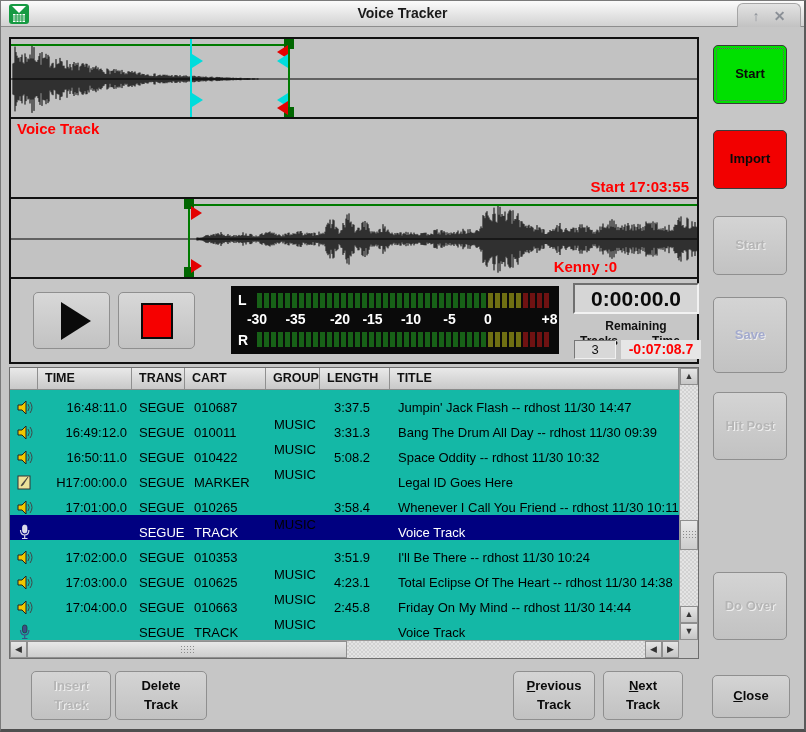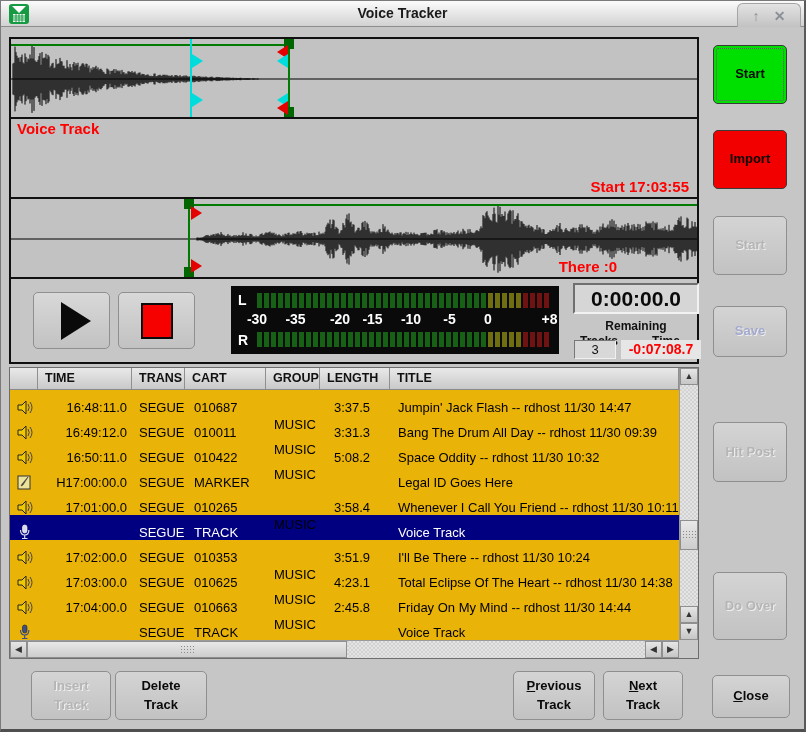--- a/index.html
+++ b/index.html
@@ -63,21 +63,21 @@
   .rem-time-val{position:absolute;left:610px;top:61px;width:80px;height:19px;background:#e6e6e6;
     text-align:center;font-size:14px;font-weight:bold;color:#f00;line-height:19px;}
   
   .log{position:absolute;left:8px;top:366px;width:690px;height:292px;background:#fff;border:1px solid #6d6d6d;}
   .log-grid{display:grid;grid-template-columns:28px 94px 53px 81px 54px 70px auto;}
   .log-header{position:absolute;left:0;top:0;right:19px;height:22px;background:linear-gradient(#e9e9e9,#c9c9c9);
     border-bottom:1px solid #8a8a8a;}
   .log-header .hcell{font-size:12.5px;font-weight:bold;color:#111;padding:3px 0 0 7px;
     border-right:1px solid #8f8f8f;overflow:hidden;white-space:nowrap;}
   .log-rows{position:absolute;left:0;top:22px;right:19px;bottom:18px;overflow:hidden;background:#fff;}
-  .log-row{height:25px;align-items:center;font-size:13px;color:#000;background:#eab308;}
+  .log-row{height:25px;align-items:center;font-size:13px;color:#000;background:#14b8a6;}
   .log-row.selected{background:#000080;color:#fff;}
   .cell{white-space:nowrap;overflow:hidden;}
   .c-icon{display:flex;justify-content:center;}
   .c-time{text-align:right;padding-right:5px;}
   .c-trans{padding-left:7px;}
   .c-cart{padding-left:9px;}
   .c-group{padding-left:8px;margin-top:34px;}
   .c-len{text-align:center;padding-right:6px;}
   .c-title{padding-left:8px;}
   
@@ -103,23 +103,23 @@
   .corner{position:absolute;right:0;bottom:0;width:19px;height:18px;background:#c9c9c9;}
   
   .btn{position:absolute;border:1px solid #8f8f8f;border-radius:5px;background:linear-gradient(#d4d4d4,#c2c2c2);
     display:flex;flex-direction:column;align-items:center;justify-content:center;
     font-size:13px;font-weight:bold;color:#0a0a0a;line-height:1.45;text-align:center;cursor:default;}
   .btn.disabled{color:#b5b5b5;text-shadow:1px 1px 0 #eee;}
   .side-btn{left:712px;width:74px;}
   .sb-0{top:44px;height:59px;background:#00e000;border:1px solid #3a3a3a;outline:1px dotted #7a4a7a;outline-offset:-4px;}
   .sb-1{top:129px;height:59px;background:#f20000;border:1px solid #3a3a3a;}
   .sb-2{top:215px;height:59px;}
-  .sb-3{top:305px;height:51px;}
+  .sb-3{top:296px;height:76px;}
   .sb-3.disabled{color:#a3aace;}
-  .sb-4{top:391px;height:60px;margin-top:30px;}
+  .sb-4{top:391px;height:68px;}
   .sb-5{top:571px;height:68px;}
   .bb-0{left:30px;top:670px;width:80px;height:49px;}
   .bb-1{left:114px;top:670px;width:92px;height:49px;}
   .bb-2{left:512px;top:670px;width:82px;height:49px;}
   .bb-3{left:602px;top:670px;width:80px;height:49px;}
   .close-btn{left:711px;top:674px;width:78px;height:43px;}
   u{text-decoration:underline;}
 </style>
 </head>
 <body>
@@ -171,21 +171,21 @@
       <svg class="wave" id="wave3" width="686" height="80">
           <line x1="0" x2="686" y1="40" y2="40" stroke="#000" stroke-width="1"></line>
           <path d="M186 38.5L186 41.5M187 38.5L187 41.5M188 38.8L188 41.2M189 38.7L189 41.3M190 38.6L190 41.4M191 38.5L191 41.5M192 38.2L192 41.8M193 37.6L193 42.4M194 37.0L194 43.0M195 36.1L195 43.9M196 36.4L196 43.6M197 35.9L197 44.1M198 36.9L198 43.1M199 37.2L199 42.8M200 35.8L200 44.2M201 36.3L201 43.7M202 35.4L202 44.6M203 35.1L203 44.9M204 36.6L204 43.4M205 34.6L205 45.4M206 35.2L206 44.8M207 34.1L207 45.9M208 35.2L208 44.8M209 36.1L209 43.9M210 33.1L210 46.9M211 34.9L211 45.1M212 36.4L212 43.6M213 35.8L213 44.2M214 37.0L214 43.0M215 37.1L215 42.9M216 36.6L216 43.4M217 35.0L217 45.0M218 36.9L218 43.1M219 36.3L219 43.7M220 37.7L220 42.3M221 37.2L221 42.8M222 37.2L222 42.8M223 36.0L223 44.0M224 37.7L224 42.3M225 36.1L225 43.9M226 37.3L226 42.7M227 36.8L227 43.2M228 35.9L228 44.1M229 36.8L229 43.2M230 36.5L230 43.5M231 36.0L231 44.0M232 33.3L232 46.7M233 36.5L233 43.5M234 36.4L234 43.6M235 34.5L235 45.5M236 36.7L236 43.3M237 37.0L237 43.0M238 36.7L238 43.3M239 34.9L239 45.1M240 34.9L240 45.1M241 35.7L241 44.3M242 37.6L242 42.4M243 37.1L243 42.9M244 38.0L244 42.0M245 36.5L245 43.5M246 37.7L246 42.3M247 37.3L247 42.7M248 37.4L248 42.6M249 35.6L249 44.4M250 35.0L250 45.0M251 34.3L251 45.7M252 36.0L252 44.0M253 35.7L253 44.3M254 34.4L254 45.6M255 33.3L255 46.7M256 34.1L256 45.9M257 33.6L257 46.4M258 33.2L258 46.8M259 32.5L259 47.5M260 34.4L260 45.6M261 33.6L261 46.4M262 34.7L262 45.3M263 33.7L263 46.3M264 36.0L264 44.0M265 34.8L265 45.2M266 36.5L266 43.5M267 36.2L267 43.8M268 35.3L268 44.7M269 36.2L269 43.8M270 37.2L270 42.8M271 37.4L271 42.6M272 35.6L272 44.4M273 37.3L273 42.7M274 34.7L274 45.3M275 34.8L275 45.2M276 36.0L276 44.0M277 33.9L277 46.1M278 33.6L278 46.4M279 36.3L279 43.7M280 35.3L280 44.7M281 36.0L281 44.0M282 34.3L282 45.7M283 34.8L283 45.2M284 34.5L284 45.5M285 35.2L285 44.8M286 32.9L286 47.1M287 32.4L287 47.6M288 34.6L288 45.4M289 32.4L289 47.6M290 32.0L290 48.0M291 33.9L291 46.1M292 36.4L292 43.6M293 36.2L293 43.8M294 34.7L294 45.3M295 36.0L295 44.0M296 33.7L296 46.3M297 34.9L297 45.1M298 34.0L298 46.0M299 34.6L299 45.4M300 34.4L300 45.6M301 34.1L301 45.9M302 36.9L302 43.1M303 33.6L303 46.4M304 33.9L304 46.1M305 36.4L305 43.6M306 36.0L306 44.0M307 36.3L307 43.7M308 32.6L308 47.4M309 35.4L309 44.6M310 34.4L310 45.6M311 35.1L311 44.9M312 33.8L312 46.2M313 35.1L313 44.9M314 32.7L314 47.3M315 27.8L315 52.2M316 25.6L316 54.4M317 23.8L317 56.2M318 25.1L318 54.9M319 20.6L319 59.4M320 29.2L320 50.8M321 25.1L321 54.9M322 20.5L322 59.5M323 21.3L323 58.7M324 30.2L324 49.8M325 27.8L325 52.2M326 28.8L326 51.2M327 29.8L327 50.2M328 34.9L328 45.1M329 33.7L329 46.3M330 31.4L330 48.6M331 31.1L331 48.9M332 24.1L332 55.9M333 26.0L333 54.0M334 28.4L334 51.6M335 19.6L335 60.4M336 15.5L336 64.5M337 20.9L337 59.1M338 14.4L338 65.6M339 23.6L339 56.4M340 22.6L340 57.4M341 27.8L341 52.2M342 25.2L342 54.8M343 25.8L343 54.2M344 33.5L344 46.5M345 32.2L345 47.8M346 30.9L346 49.1M347 28.7L347 51.3M348 28.8L348 51.2M349 31.8L349 48.2M350 30.7L350 49.3M351 23.9L351 56.1M352 22.8L352 57.2M353 28.0L353 52.0M354 22.0L354 58.0M355 30.9L355 49.1M356 23.6L356 56.4M357 25.2L357 54.8M358 29.2L358 50.8M359 32.4L359 47.6M360 34.4L360 45.6M361 32.3L361 47.7M362 33.4L362 46.6M363 32.4L363 47.6M364 33.3L364 46.7M365 34.5L365 45.5M366 32.6L366 47.4M367 34.1L367 45.9M368 30.6L368 49.4M369 29.9L369 50.1M370 33.1L370 46.9M371 33.1L371 46.9M372 25.2L372 54.8M373 29.5L373 50.5M374 27.4L374 52.6M375 33.0L375 47.0M376 31.6L376 48.4M377 30.6L377 49.4M378 32.8L378 47.2M379 34.2L379 45.8M380 34.9L380 45.1M381 33.6L381 46.4M382 35.2L382 44.8M383 36.2L383 43.8M384 34.1L384 45.9M385 35.5L385 44.5M386 33.9L386 46.1M387 34.2L387 45.8M388 35.5L388 44.5M389 33.4L389 46.6M390 33.4L390 46.6M391 36.5L391 43.5M392 34.9L392 45.1M393 33.9L393 46.1M394 35.1L394 44.9M395 32.8L395 47.2M396 36.0L396 44.0M397 33.3L397 46.7M398 35.8L398 44.2M399 34.9L399 45.1M400 33.4L400 46.6M401 34.9L401 45.1M402 35.7L402 44.3M403 33.6L403 46.4M404 35.0L404 45.0M405 35.8L405 44.2M406 34.9L406 45.1M407 35.7L407 44.3M408 36.6L408 43.4M409 36.1L409 43.9M410 34.2L410 45.8M411 34.2L411 45.8M412 34.1L412 45.9M413 33.8L413 46.2M414 33.8L414 46.2M415 33.7L415 46.3M416 36.4L416 43.6M417 35.1L417 44.9M418 36.1L418 43.9M419 35.8L419 44.2M420 34.6L420 45.4M421 35.0L421 45.0M422 35.5L422 44.5M423 31.2L423 48.8M424 30.9L424 49.1M425 31.3L425 48.7M426 30.2L426 49.8M427 35.1L427 44.9M428 33.5L428 46.5M429 35.5L429 44.5M430 31.4L430 48.6M431 31.2L431 48.8M432 33.5L432 46.5M433 32.1L433 47.9M434 33.3L434 46.7M435 36.1L435 43.9M436 33.3L436 46.7M437 35.2L437 44.8M438 33.9L438 46.1M439 35.9L439 44.1M440 33.5L440 46.5M441 34.5L441 45.5M442 34.4L442 45.6M443 33.0L443 47.0M444 35.2L444 44.8M445 34.4L445 45.6M446 33.1L446 46.9M447 31.5L447 48.5M448 35.2L448 44.8M449 34.4L449 45.6M450 32.6L450 47.4M451 34.8L451 45.2M452 29.8L452 50.2M453 31.5L453 48.5M454 32.3L454 47.7M455 35.0L455 45.0M456 34.3L456 45.7M457 30.3L457 49.7M458 33.9L458 46.1M459 30.1L459 49.9M460 32.8L460 47.2M461 33.9L461 46.1M462 33.7L462 46.3M463 34.3L463 45.7M464 33.4L464 46.6M465 31.7L465 48.3M466 31.0L466 49.0M467 32.0L467 48.0M468 32.4L468 47.6M469 29.7L469 50.3M470 27.4L470 52.6M471 29.1L471 50.9M472 16.1L472 63.9M473 17.1L473 62.9M474 19.2L474 60.8M475 13.6L475 66.4M476 12.2L476 67.8M477 16.5L477 63.5M478 18.5L478 61.5M479 20.5L479 59.5M480 21.3L480 58.7M481 22.3L481 57.7M482 15.1L482 64.9M483 8.6L483 71.4M484 14.7L484 65.3M485 22.7L485 57.3M486 23.7L486 56.3M487 6.3L487 73.7M488 15.7L488 64.3M489 7.8L489 72.2M490 17.7L490 62.3M491 15.0L491 65.0M492 16.9L492 63.1M493 16.9L493 63.1M494 12.5L494 67.5M495 22.2L495 57.8M496 20.8L496 59.2M497 14.5L497 65.5M498 12.3L498 67.7M499 10.8L499 69.2M500 11.9L500 68.1M501 24.8L501 55.2M502 11.3L502 68.7M503 21.7L503 58.3M504 20.0L504 60.0M505 20.3L505 59.7M506 16.8L506 63.2M507 14.3L507 65.7M508 21.1L508 58.9M509 28.2L509 51.8M510 22.2L510 57.8M511 22.4L511 57.6M512 24.5L512 55.5M513 25.1L513 54.9M514 27.5L514 52.5M515 26.7L515 53.3M516 29.0L516 51.0M517 26.7L517 53.3M518 25.8L518 54.2M519 28.9L519 51.1M520 27.2L520 52.8M521 27.8L521 52.2M522 28.7L522 51.3M523 32.4L523 47.6M524 30.3L524 49.7M525 30.9L525 49.1M526 26.1L526 53.9M527 31.1L527 48.9M528 28.4L528 51.6M529 28.6L529 51.4M530 30.3L530 49.7M531 33.5L531 46.5M532 30.0L532 50.0M533 30.5L533 49.5M534 35.0L534 45.0M535 35.0L535 45.0M536 34.8L536 45.2M537 33.5L537 46.5M538 33.2L538 46.8M539 31.0L539 49.0M540 32.1L540 47.9M541 32.0L541 48.0M542 30.2L542 49.8M543 31.9L543 48.1M544 30.3L544 49.7M545 28.6L545 51.4M546 26.1L546 53.9M547 32.7L547 47.3M548 27.1L548 52.9M549 24.0L549 56.0M550 29.8L550 50.2M551 30.6L551 49.4M552 33.3L552 46.7M553 32.9L553 47.1M554 30.5L554 49.5M555 29.0L555 51.0M556 30.9L556 49.1M557 31.9L557 48.1M558 32.5L558 47.5M559 32.4L559 47.6M560 29.8L560 50.2M561 30.0L561 50.0M562 28.6L562 51.4M563 28.8L563 51.2M564 33.3L564 46.7M565 28.9L565 51.1M566 31.1L566 48.9M567 33.3L567 46.7M568 28.1L568 51.9M569 25.4L569 54.6M570 29.2L570 50.8M571 25.3L571 54.7M572 28.4L572 51.6M573 28.7L573 51.3M574 28.4L574 51.6M575 33.0L575 47.0M576 26.7L576 53.3M577 28.6L577 51.4M578 28.1L578 51.9M579 30.5L579 49.5M580 31.2L580 48.8M581 30.9L581 49.1M582 34.5L582 45.5M583 32.9L583 47.1M584 34.7L584 45.3M585 32.5L585 47.5M586 30.6L586 49.4M587 31.3L587 48.7M588 33.3L588 46.7M589 27.5L589 52.5M590 31.0L590 49.0M591 27.6L591 52.4M592 24.5L592 55.5M593 28.6L593 51.4M594 28.5L594 51.5M595 29.2L595 50.8M596 27.5L596 52.5M597 25.5L597 54.5M598 29.4L598 50.6M599 21.7L599 58.3M600 27.6L600 52.4M601 20.2L601 59.8M602 27.9L602 52.1M603 21.6L603 58.4M604 28.6L604 51.4M605 25.2L605 54.8M606 31.1L606 48.9M607 27.9L607 52.1M608 31.1L608 48.9M609 28.6L609 51.4M610 29.0L610 51.0M611 26.5L611 53.5M612 30.7L612 49.3M613 27.9L613 52.1M614 25.4L614 54.6M615 31.8L615 48.2M616 26.8L616 53.2M617 24.0L617 56.0M618 26.4L618 53.6M619 31.1L619 48.9M620 29.5L620 50.5M621 25.7L621 54.3M622 31.6L622 48.4M623 25.2L623 54.8M624 27.6L624 52.4M625 31.4L625 48.6M626 28.0L626 52.0M627 24.9L627 55.1M628 30.2L628 49.8M629 25.4L629 54.6M630 29.2L630 50.8M631 32.0L631 48.0M632 27.9L632 52.1M633 31.3L633 48.7M634 27.2L634 52.8M635 22.5L635 57.5M636 24.1L636 55.9M637 25.1L637 54.9M638 23.8L638 56.2M639 25.2L639 54.8M640 23.8L640 56.2M641 28.8L641 51.2M642 22.4L642 57.6M643 31.2L643 48.8M644 23.7L644 56.3M645 25.2L645 54.8M646 23.4L646 56.6M647 30.9L647 49.1M648 29.8L648 50.2M649 31.1L649 48.9M650 29.5L650 50.5M651 31.2L651 48.8M652 29.1L652 50.9M653 31.7L653 48.3M654 27.4L654 52.6M655 30.9L655 49.1M656 30.7L656 49.3M657 32.6L657 47.4M658 25.8L658 54.2M659 31.5L659 48.5M660 32.1L660 47.9M661 30.8L661 49.2M662 31.9L662 48.1M663 27.8L663 52.2M664 25.6L664 54.4M665 26.0L665 54.0M666 25.9L666 54.1M667 21.0L667 59.0M668 18.7L668 61.3M669 22.4L669 57.6M670 17.4L670 62.6M671 26.8L671 53.2M672 26.0L672 54.0M673 28.5L673 51.5M674 28.9L674 51.1M675 27.5L675 52.5M676 18.6L676 61.4M677 19.7L677 60.3M678 29.3L678 50.7M679 29.8L679 50.2M680 28.7L680 51.3M681 22.3L681 57.7M682 27.4L682 52.6M683 27.7L683 52.3M684 23.0L684 57.0M685 27.6L685 52.4M686 28.3L686 51.7" stroke="#000" stroke-width="1" fill="none"></path>
         </svg>
       <div class="hline-green" style="left:177px;right:0;top:5px;"></div>
       <div class="vline-green" style="left:177px;"></div>
       <div class="sq-green" style="left:173px;top:0;"></div>
       <div class="sq-green" style="left:173px;bottom:0;"></div>
       <div class="tri tri-r-red" style="left:180px;top:7px;"></div>
       <div class="tri tri-r-red" style="left:180px;top:60px;"></div>
-      <div class="track-note note-talk">There :0</div>
+      <div class="track-note note-talk">Kenny :0</div>
     </div>
 
     <div class="transport">
       <div class="t-btn play-btn">
         <div class="play-glyph"></div>
       </div>
       <div class="t-btn stop-btn">
         <div class="stop-glyph"></div>
       </div>
       <div class="meter">

